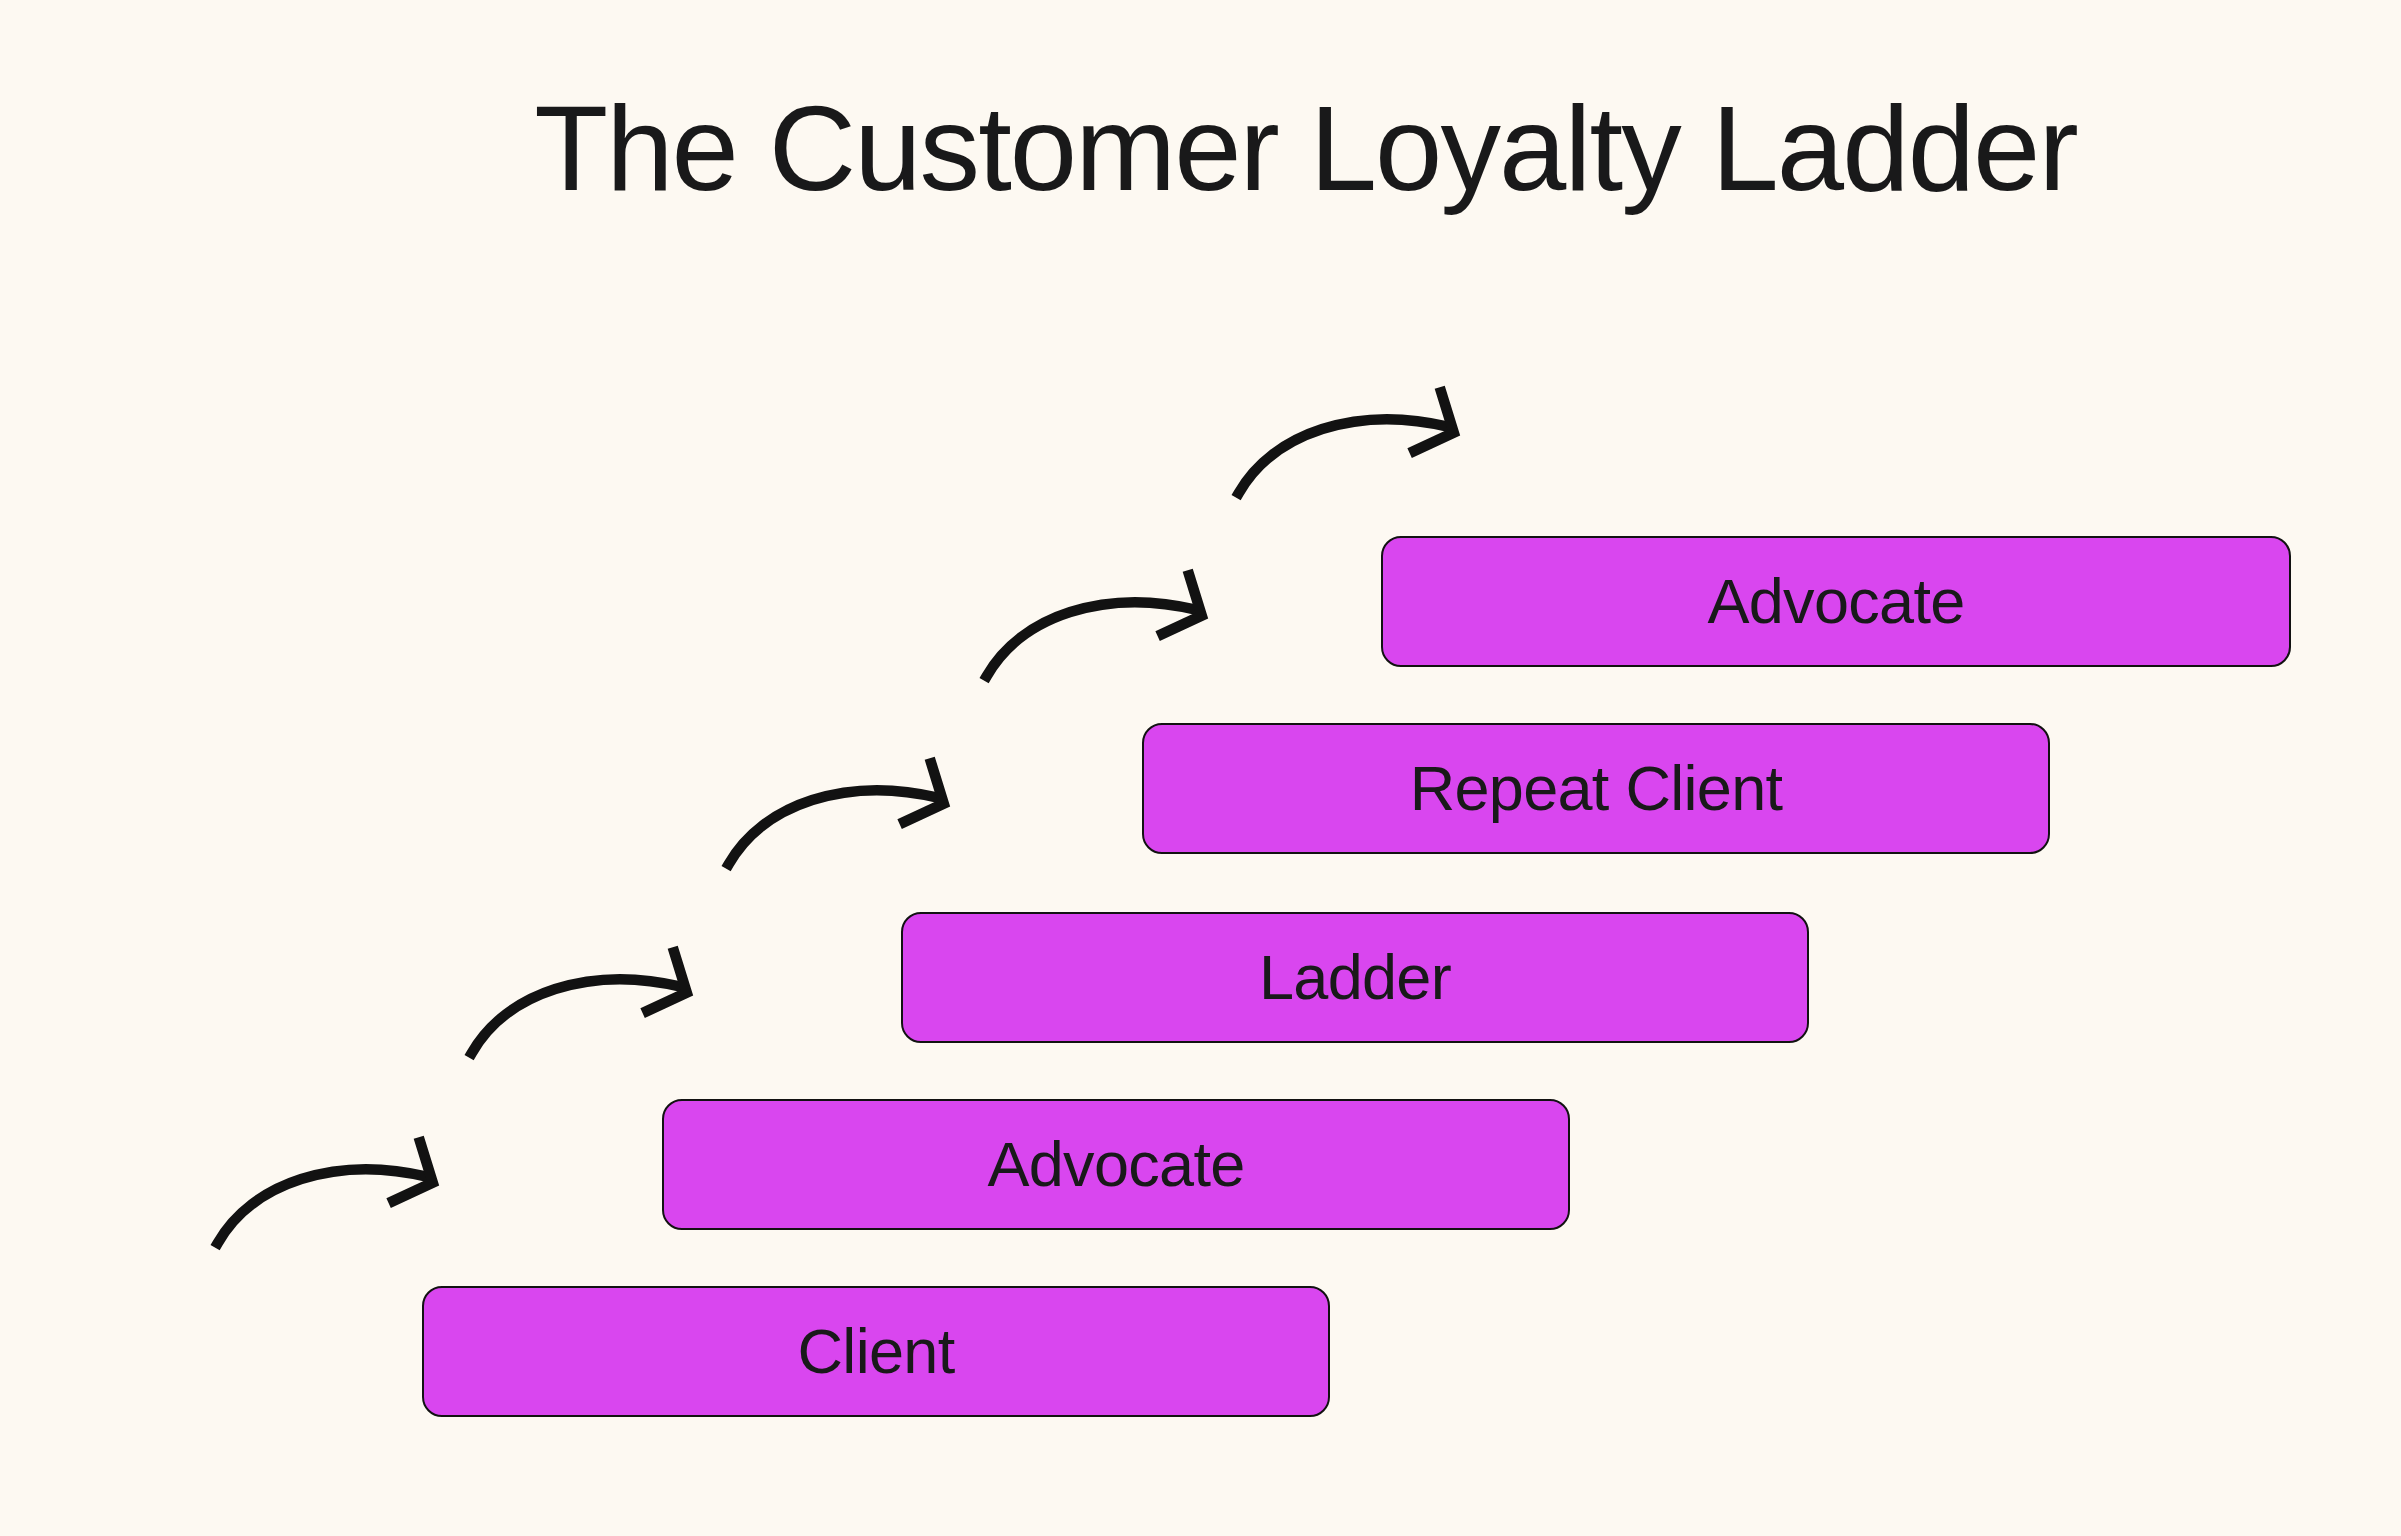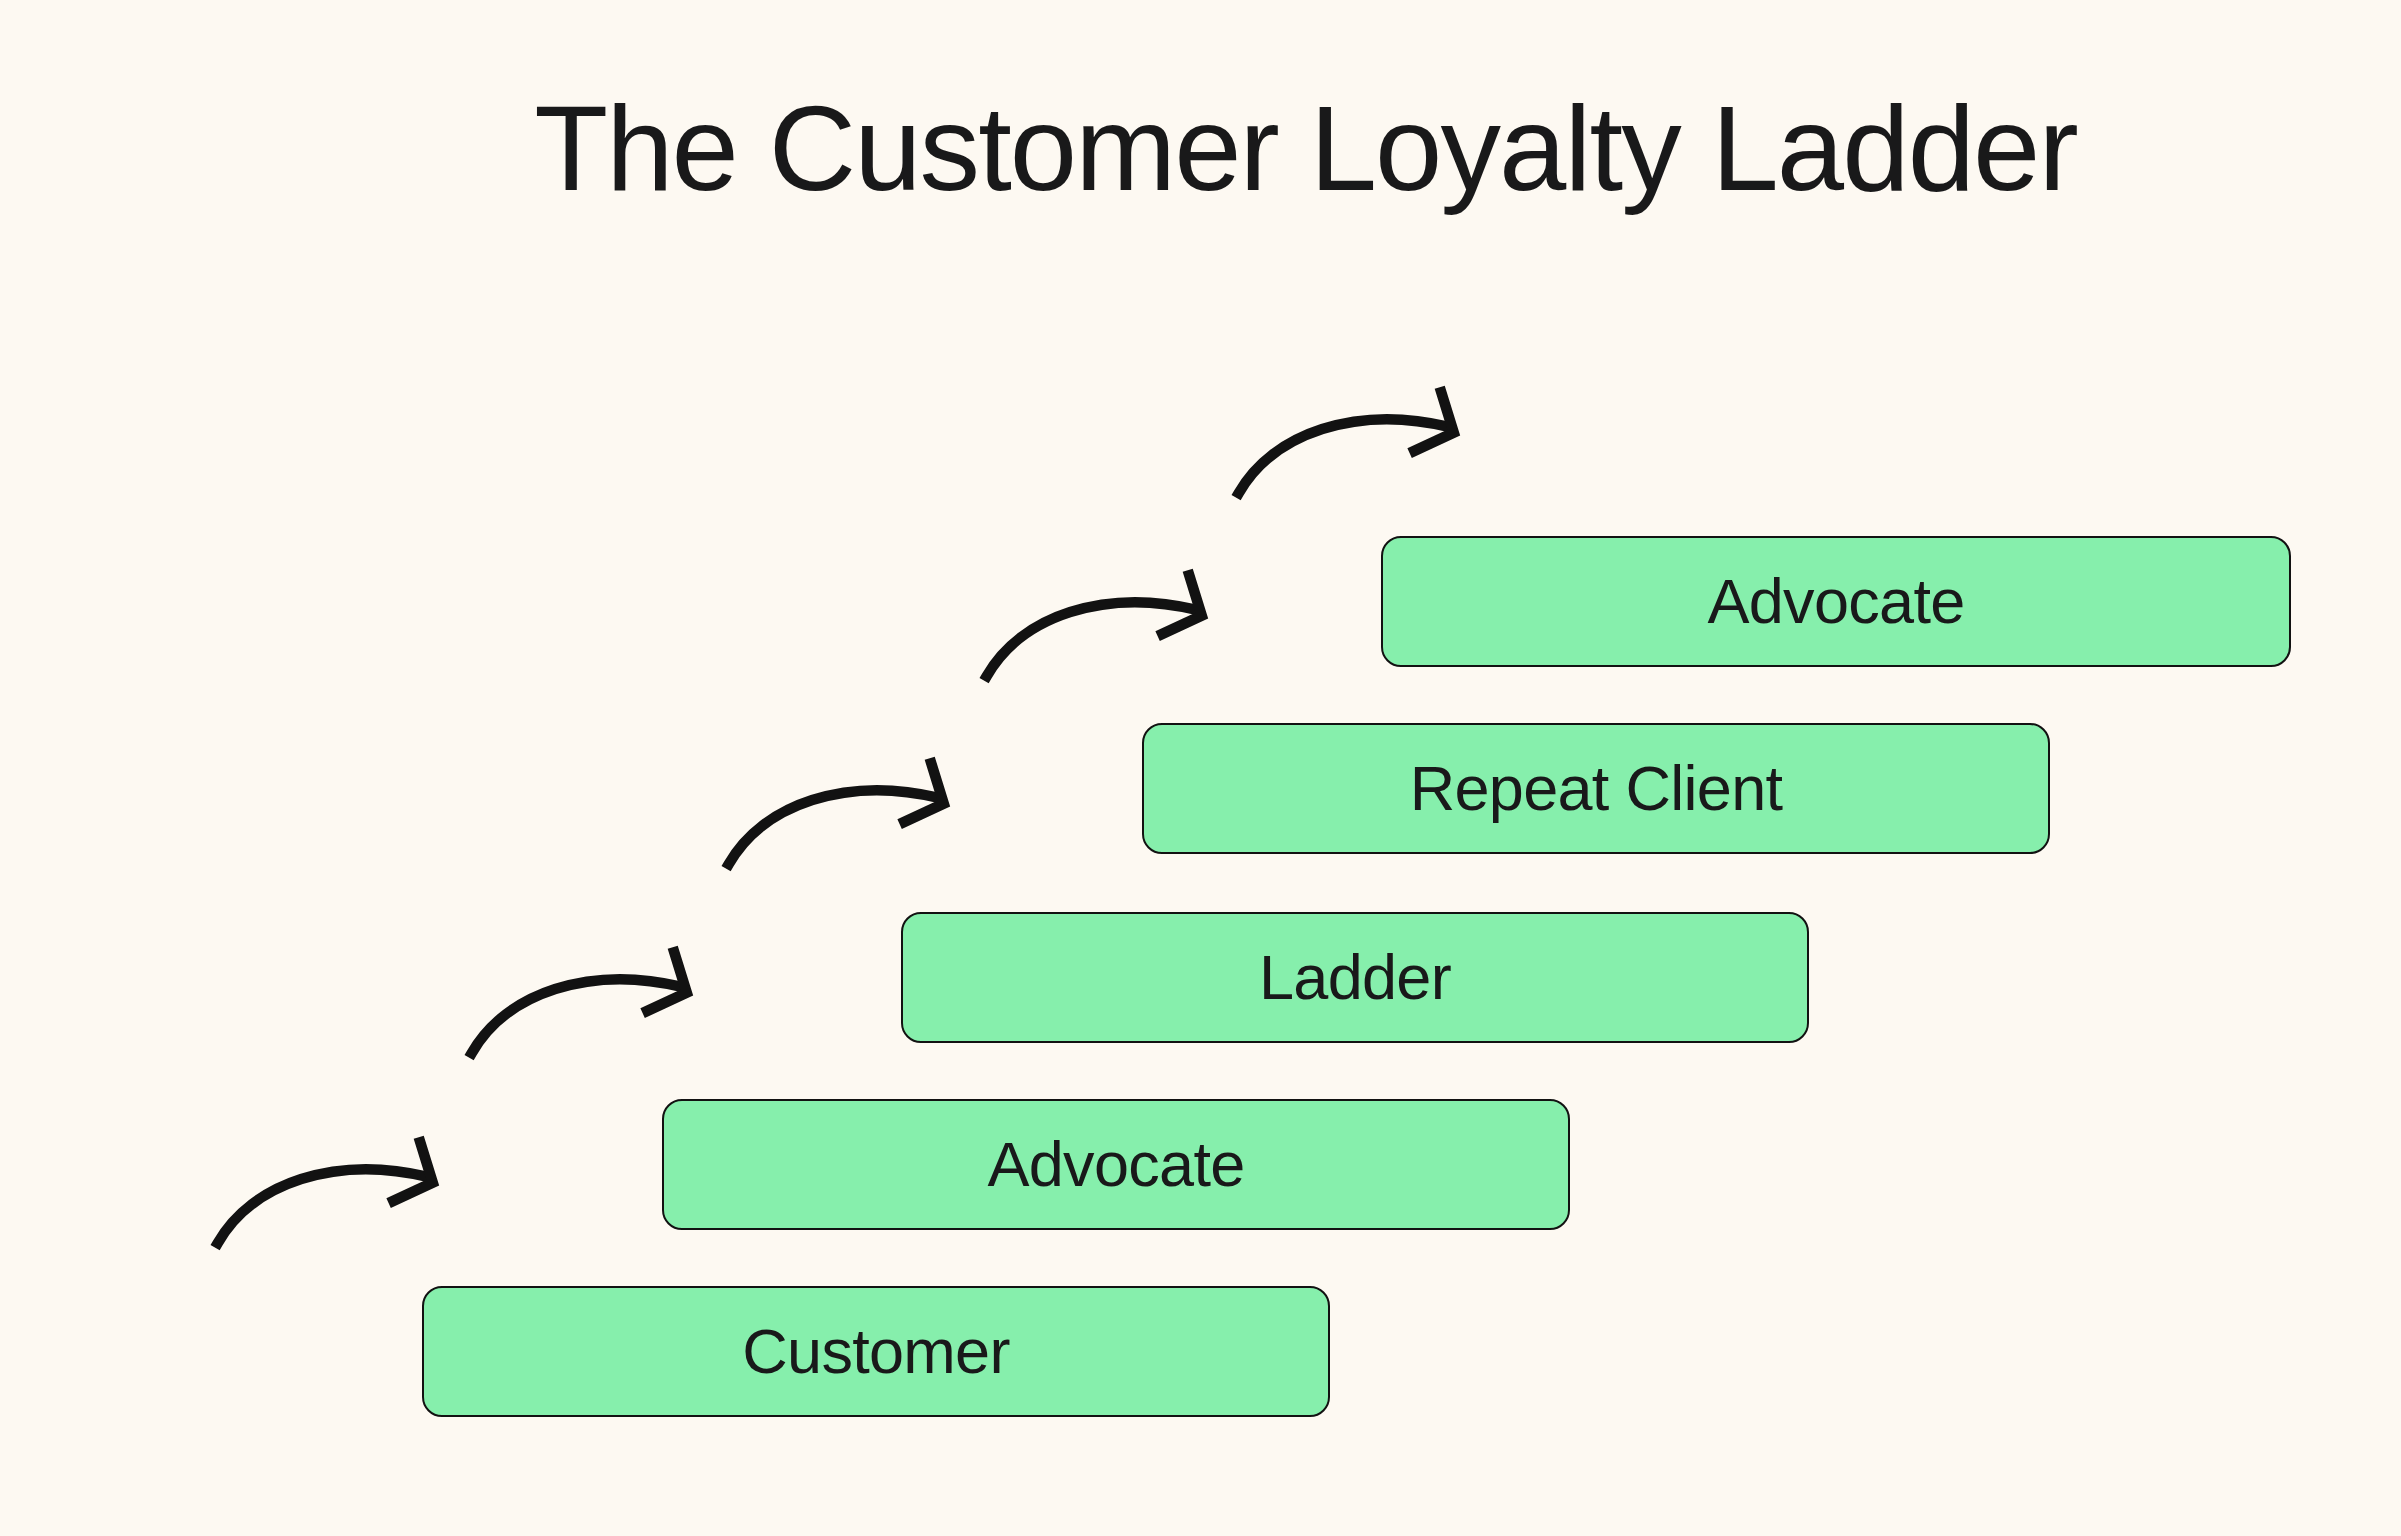--- a/index.html
+++ b/index.html
@@ -30,21 +30,21 @@
     letter-spacing: -1.9px;
     color: #19191A;
     line-height: 1.12;
     white-space: nowrap;
   }
   .ladder-step {
     position: absolute;
     box-sizing: border-box;
     border: 2.4px solid #121212;
     border-radius: 20px;
-    background: #86efac;
+    background: #d946ef;
     display: flex;
     align-items: center;
     justify-content: center;
   }
   .step-label {
     font-size: 63px;
     font-weight: 400;
     letter-spacing: -0.7px;
     color: #19191A;
     line-height: 1;
@@ -98,21 +98,21 @@
   </div>
 
   <div class="arrow-wrap" id="arrow-4" style="left: 1232px; top: 374px;">
     <svg viewBox="0 0 600 260">
       <path d="M 14 248 C 86 122 260 64 452 110" fill="none" stroke="#121212" stroke-width="22" stroke-linecap="square"></path>
       <path d="M 380 160 L 462 122 L 436 38" fill="none" stroke="#121212" stroke-width="22" stroke-linecap="square" stroke-linejoin="miter"></path>
     </svg>
   </div>
 
   <div class="ladder-step" id="step-0" style="left: 422px; top: 1286px; width: 908px; height: 131px;">
-    <span class="step-label">Customer</span>
+    <span class="step-label">Client</span>
   </div>
 
   <div class="ladder-step" id="step-1" style="left: 662px; top: 1099px; width: 908px; height: 131px;">
     <span class="step-label">Advocate</span>
   </div>
 
   <div class="ladder-step" id="step-2" style="left: 901px; top: 912px; width: 908px; height: 131px;">
     <span class="step-label">Ladder</span>
   </div>
 

